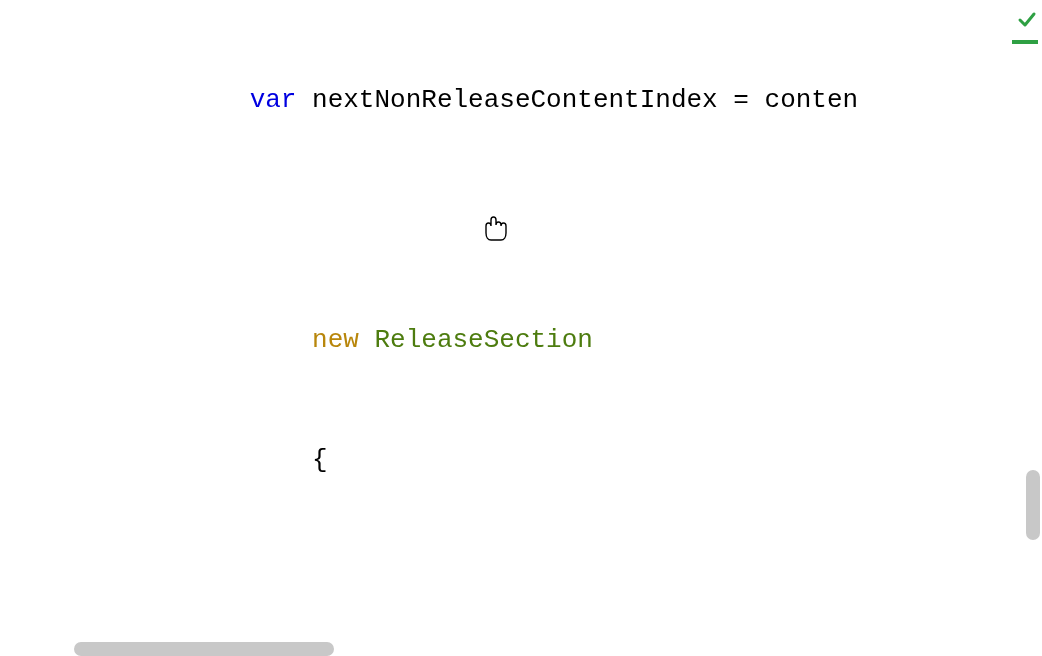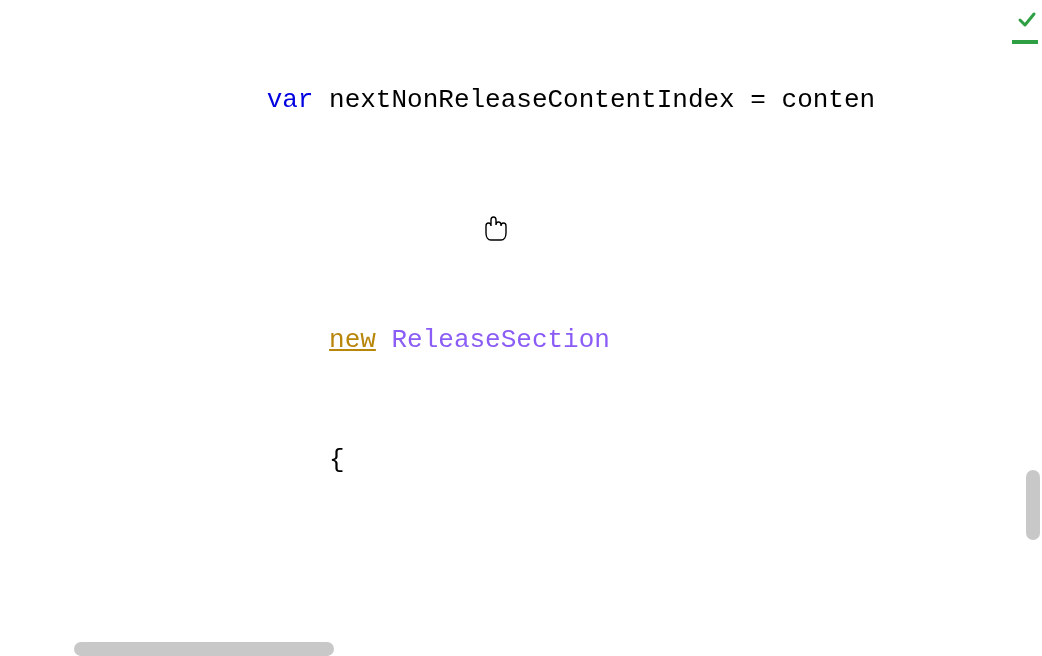--- a/index.html
+++ b/index.html
@@ -23,25 +23,25 @@
       width: 100%;
       height: 100%;
       overflow: hidden;
     }
     .code-content {
       white-space: pre;
       padding-left: 0;
     }
     .line {
       height: 40px;
-      padding-left: 17px;
+      padding-left: 0;
     }
     .keyword { color: #0000e0; }
-    .keyword-new { color: #b8860b; text-decoration: underline; }
-    .type { color: #8b5cf6; }
+    .keyword-new { color: #b8860b; }
+    .type { color: #4d7c0f; }
     
     .cursor-icon {
       position: absolute;
       left: 482px;
       top: 210px;
       width: 28px;
       height: 32px;
       pointer-events: none;
       z-index: 10;
     }

